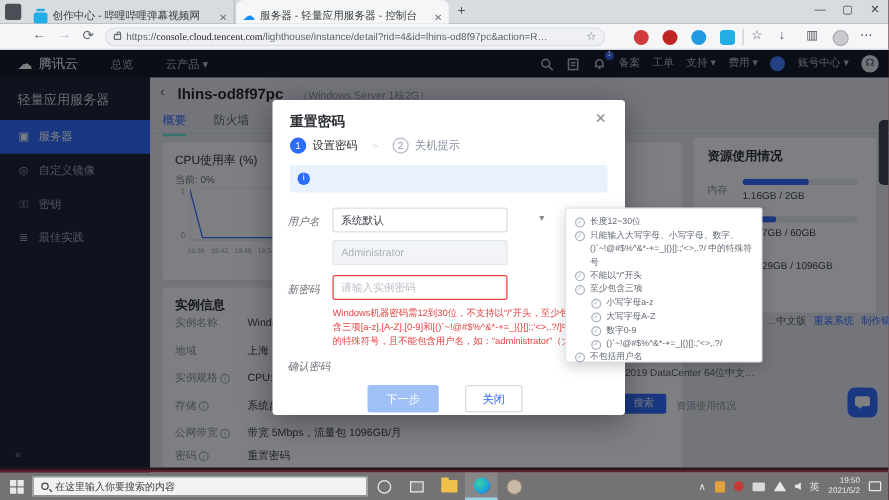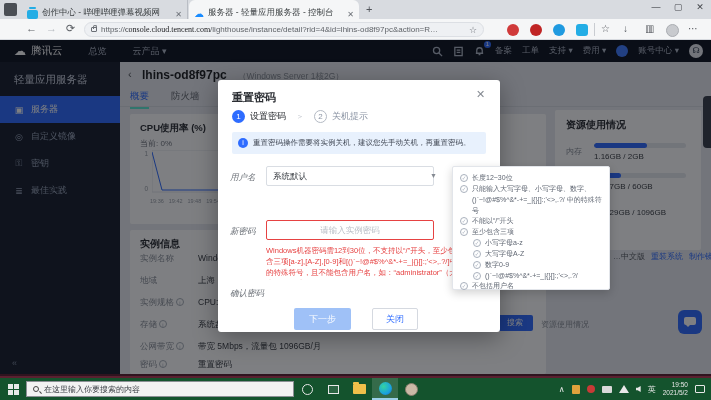--- a/index.html
+++ b/index.html
@@ -57,21 +57,21 @@
 
   .pg-back { left:128px; top:68px; font-size:11px; color:#55585e; }
   .pg-title { left:142px; top:68px; font-size:12px; font-weight:bold; color:#1c1e21; }
   .pg-sub { left:238px; top:71px; font-size:8.5px; color:#8a9099; }
   .pg-tabs { left:130px; top:90px; display:flex; gap:22px; font-size:9.5px; color:#5f646c; }
   .pg-tab.on { color:#2e6cff; border-bottom:2px solid #5eead4; padding-bottom:4px; }
   .pg-tabline { left:120px; top:106px; width:591px; height:1px; background:#d8dbe1; }
 
   .card { background:#fff; border-radius:2px; }
   .cpu-card { left:130px; top:114px; width:416px; height:110px; }
-  .cpu-title { left:140px; top:122px; font-size:9.5px; color:#2b2e33; font-weight:bold; }
+  .cpu-title { left:140px; top:122px; font-size:9.5px; color:#2b2e33; font-weight:normal; }
   .cpu-cur { left:140px; top:138px; font-size:8px; color:#70757d; }
   .cpu-chart { left:152px; top:150px; }
   .cpu-ytick { font-size:6.5px; color:#9aa0a8; width:8px; text-align:right; }
   .cpu-xlabels { left:150px; top:198px; width:70px; display:flex; justify-content:space-between; font-size:5.5px; color:#9aa0a8; }
 
   .info-card { left:130px; top:230px; width:416px; height:144px; }
   .info-title { left:140px; top:237px; font-size:10px; font-weight:bold; color:#2b2e33; }
   .irow { left:140px; width:400px; font-size:8.5px; display:flex; }
   .irow .lab { width:58px; color:#8a9099; flex:none; }
   .irow .val { color:#3c4046; white-space:nowrap; }
@@ -104,38 +104,38 @@
   .step { display:flex; align-items:center; gap:5px; font-size:9px; }
   .stepc { width:13px; height:13px; border-radius:50%; text-align:center; line-height:13px; font-size:8px; }
   .stepc.on { background:#2e6cff; color:#fff; }
   .stepc.off { border:1px solid #b4bac4; color:#8a93a3; line-height:11px; }
   .steps { left:232px; top:110px; display:flex; align-items:center; gap:10px; }
   .step-arrow { color:#c0c5cd; font-size:8px; }
   .banner { left:232px; top:132px; width:254px; height:22px; background:#e8f1fd; border-radius:2px; display:flex; align-items:center; padding:0 6px; gap:5px; }
   .banner-i { width:10px; height:10px; border-radius:50%; background:#2e6cff; color:#fff; font-size:7px; line-height:10px; text-align:center; flex:none; }
   .banner-t { font-size:7.5px; color:#414855; white-space:nowrap; }
   .f-label { left:230px; font-size:8.5px; color:#6b7077;font-style:italic; }
-  .f-ctl { left:266px; width:168px; height:20px; border:1px solid #d9dde3; border-radius:2px; font-size:8.5px; color:#3c4046; background:#fff; padding:0 6px; }
+  .f-ctl { left:266px; width:140px; height:20px; border:1px solid #d9dde3; border-radius:2px; font-size:8.5px; color:#3c4046; background:#fff; padding:0 6px; }
   .f-ctl::placeholder { color:#b9bec7; }
   .sel-caret { left:430px; font-size:7px; color:#858a92; }
   .f-ctl.disabled { background:#f2f4f7; color:#a9aeb7; border-color:#e2e5ea; }
-  .f-ctl.err { border-color:#e64242;text-align:center; }
+  .f-ctl.err { border-color:#e64242; }
   .err-text { left:266px; top:246px; width:196px; font-size:7.5px; line-height:1.45; color:#e64242; height:34px; overflow:hidden; }
   .m-btn { height:22px; border-radius:2px; font-size:9px; text-align:center; line-height:22px; }
   .btn-next { left:294px; top:308px; width:57px; background:#9fc1f7; color:#fff; }
   .btn-close { left:372px; top:308px; width:46px; background:#fff; border:1px solid #d5d9e0; color:#2e6cff; line-height:20px; }
 
   
   .tooltip { left:452px; top:166px; width:158px; height:124px; background:#fff; border:1px solid #e2e5ea; box-shadow:0 3px 10px rgba(0,0,0,.18); border-radius:2px; padding:6px 7px; z-index:30; }
   .tt-item { display:flex; gap:4px; font-size:7px; line-height:1.55; color:#5f6672; }
   .tt-item.sub { margin-left:13px; }
   .tt-ico { width:8px; height:8px; border:1px solid #a9b1bd; border-radius:50%; color:#a9b1bd; font-size:5.5px; line-height:7px; text-align:center; flex:none; margin-top:1px; }
 
   
-  .taskbar { left:0; top:378px; width:711px; height:22px; background:#14532d; display:flex; align-items:center; z-index:40; }
+  .taskbar { left:0; top:378px; width:711px; height:22px; background:#737373; display:flex; align-items:center; z-index:40; }
   .tb-start { width:26px; text-align:center; }
   .start-ico { display:inline-grid; grid-template-columns:5px 5px; gap:1px; }
   .start-ico i { width:5px; height:5px; background:#e8e8e8; }
   .tb-search { width:268px; height:16px; background:#f2f2f2; border:1px solid #8b8f94; display:flex; align-items:center; padding:0 6px; gap:5px; }
   .tb-search .mag { width:6px; height:6px; border:1px solid #444; border-radius:50%; position:relative; flex:none; }
   .tb-search .mag::after { content:""; position:absolute; left:5px; top:5px; width:3px; height:1px; background:#444; transform:rotate(45deg); }
   .tb-search span { font-size:8px; color:#3c4046; }
   .tb-app { width:26px; height:22px; display:flex; align-items:center; justify-content:center; }
   .cortana { width:11px; height:11px; border:1.5px solid #e8e8e8; border-radius:50%; }
   .taskview { width:11px; height:9px; border:1px solid #e8e8e8; position:relative; background:rgba(255,255,255,.1); }
@@ -317,20 +317,21 @@
   <div class="abs rbar" style="top:173px">
       <i style="width: 29%;"></i>
     </div>
   <div class="abs rval" style="top:182px">17.47GB / 60GB</div>
   <div class="abs rrow-lab" style="top:208px">流量包</div>
   <div class="abs rval" style="top:208px">378.29GB / 1096GB</div>
 
   <div class="abs img-tail">
     <span>…中文版</span><a>重装系统</a><a>制作镜像</a>
   </div>
+  <div class="abs os-line">2019 DataCenter 64位中文…</div>
   <div class="abs srch-btn">搜索</div>
   <div class="abs srch-hint">资源使用情况</div>
   <div class="abs fb-btn"></div>
   <div class="abs dock"></div>
 
   <div class="abs overlay"></div>
 
   <div class="abs modal"></div>
   <div class="abs m-title" style="z-index:21">重置密码</div>
   <div class="abs m-close" style="z-index:21">✕</div>
@@ -340,25 +341,25 @@
         <span style="color:#2b2e33">设置密码</span>
       </span>
     <span class="step-arrow">＞</span>
     <span class="step">
         <span class="stepc off">2</span>
         <span style="color:#8a93a3">关机提示</span>
       </span>
   </div>
   <div class="abs banner" style="z-index:21">
     <span class="banner-i">i</span>
-    <span class="banner-t">重置密码操作需要将实例关机，建议您先手动关机，再重置密码。</span>
   </div>
   <div class="abs f-label" style="top:172px;z-index:21">用户名</div>
   <div class="abs f-ctl" style="top:166px;z-index:21;line-height:18px">系统默认</div>
   <div class="abs sel-caret" style="top:172px;z-index:22">▼</div>
+  <input class="abs f-ctl disabled" style="top: 192px; z-index: 21;" readonly="" value="Administrator">
   <div class="abs f-label" style="top:226px;z-index:21">新密码</div>
   <input class="abs f-ctl err" style="top: 220px; z-index: 21;" placeholder="请输入实例密码">
   <div class="abs err-text" style="z-index:21">Windows机器密码需12到30位，不支持以“/”开头，至少包含三项[a-z],[A-Z],[0-9]和[()`~!@#$%^&amp;*-+=_|{}[]:;'&lt;&gt;,.?/]中的特殊符号，且不能包含用户名，如：“administrator”（大小写不敏感）</div>
   <div class="abs f-label" style="top:288px;z-index:21">确认密码</div>
   <div class="abs m-btn btn-next" style="z-index:21">下一步</div>
   <div class="abs m-btn btn-close" style="z-index:21">关闭</div>
 
   <div class="abs tooltip">
     <div class="tt-item">
         <span class="tt-ico">✓</span>

